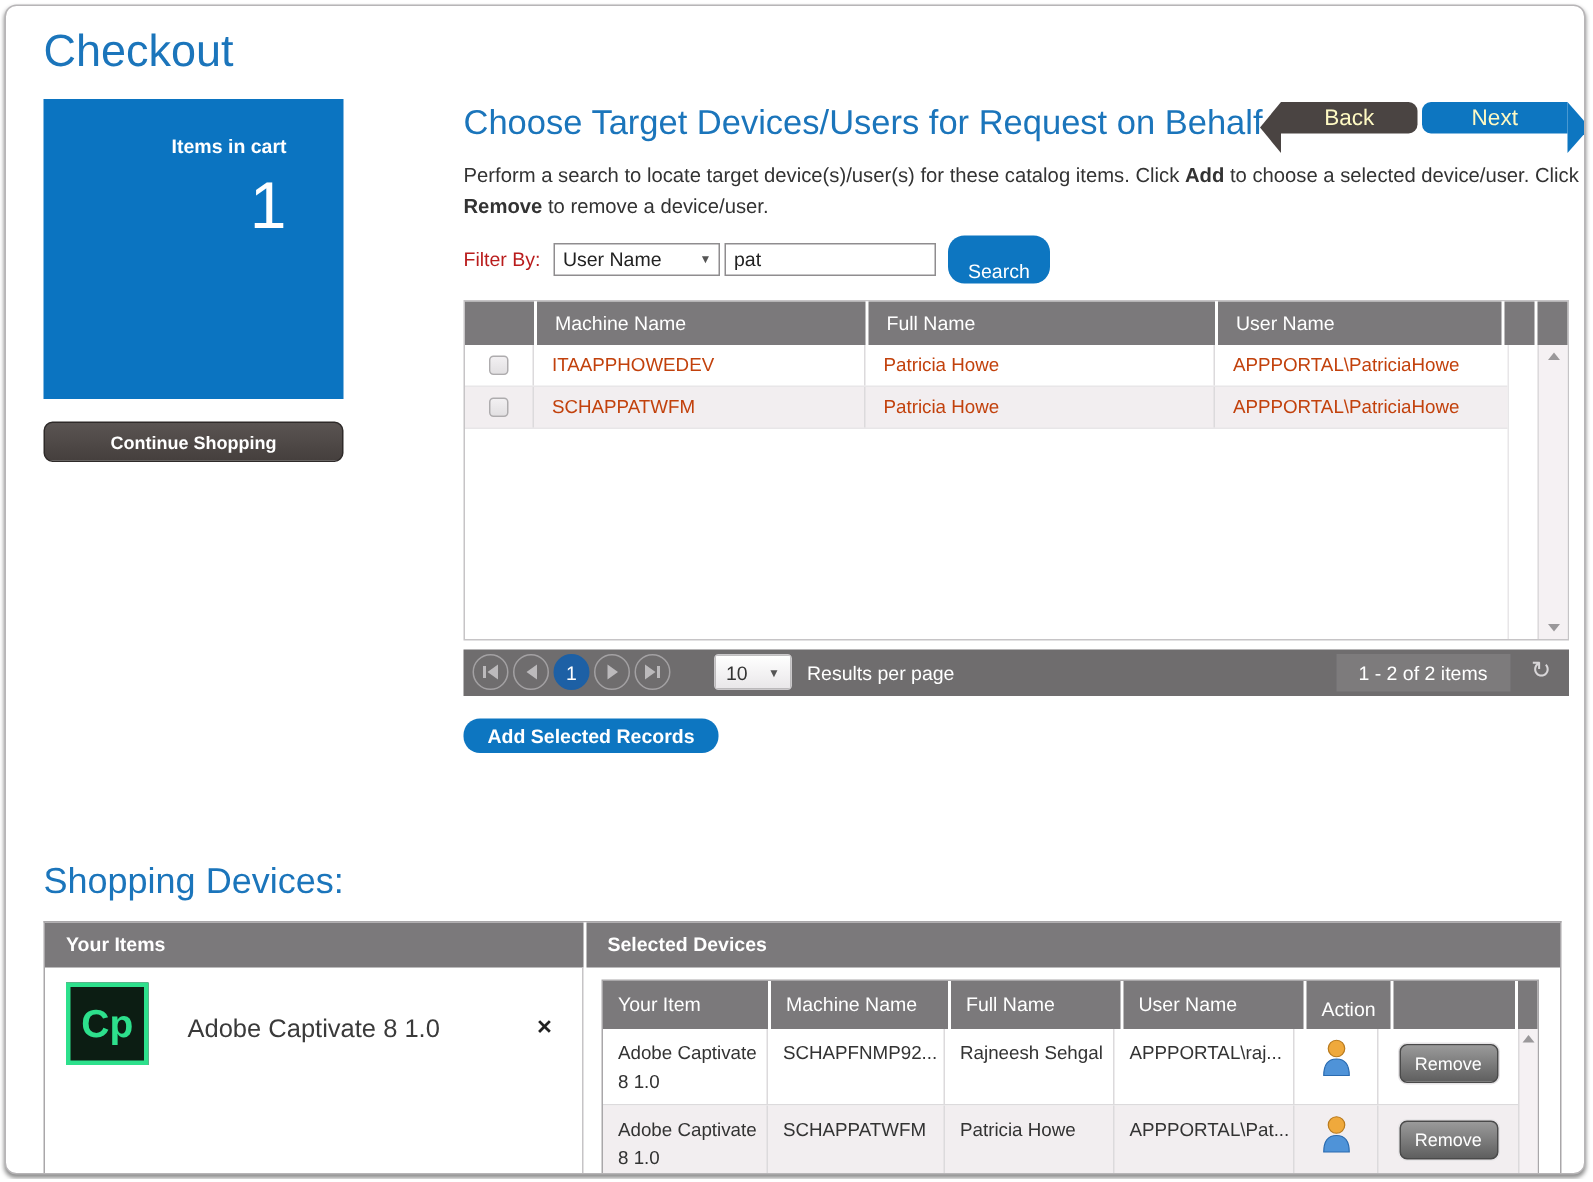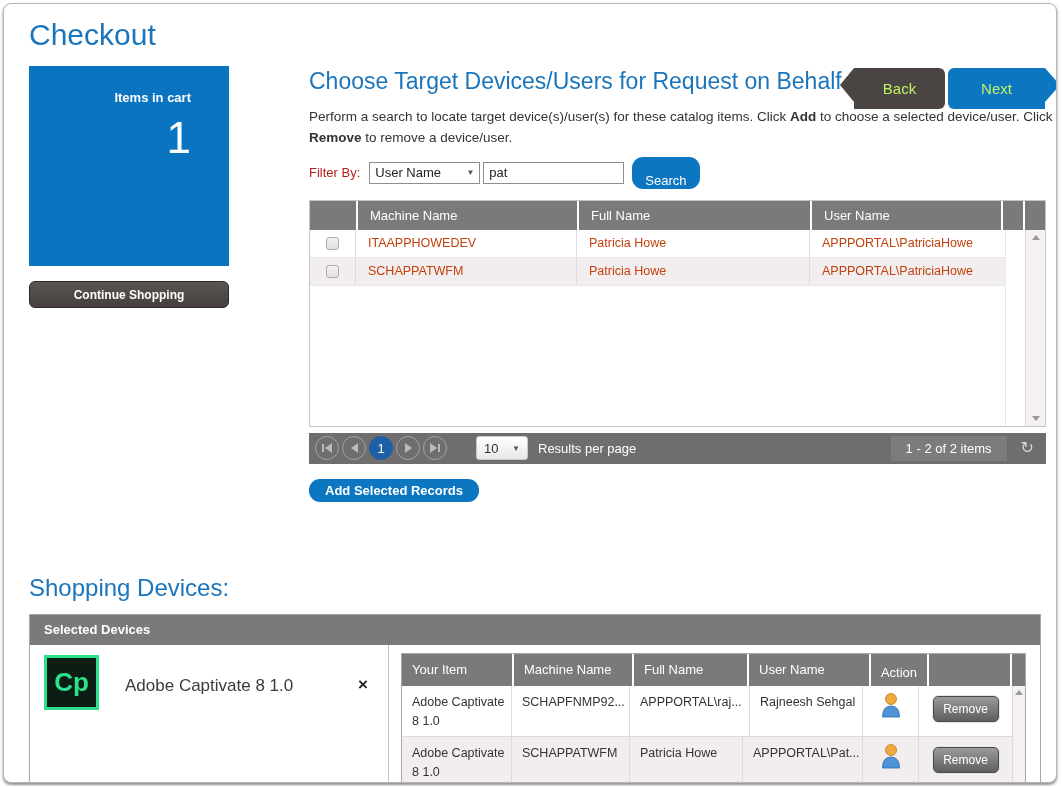--- a/index.html
+++ b/index.html
@@ -25,21 +25,21 @@
     background:linear-gradient(#5a5452,#453f3d); color:#fff; font-weight:bold; font-size:12px;
     border:1px solid #2e2a29; border-radius:6px; cursor:pointer;
     font-family:inherit;
   }
 
   .right-col { flex:1; margin-left:80px; padding-right:16px; }
 
   .heading-row { position:relative; }
   h2.request-heading { color:#1b75bb; font-size:23px; font-weight:normal; line-height:1.35; width:540px; }
   .nav-buttons { position:absolute; top:2px; right:-6px; display:flex; gap:3px; }
-  .arrow-btn { position:relative; height:41px; color:#bef264; font-size:15px; display:flex; align-items:center; justify-content:center; cursor:pointer; }
+  .arrow-btn { position:relative; height:21px; color:#fef9c3; font-size:15px; display:flex; align-items:center; justify-content:center; cursor:pointer; }
   .back-btn { width:91px; margin-left:14px; background:#4a4442; border-radius:0 6px 6px 0; }
   .back-btn::before { content:""; position:absolute; left:-14px; top:0;
     border-top:17.5px solid transparent; border-bottom:17.5px solid transparent; border-right:14px solid #4a4442; }
   .next-btn { width:97px; margin-right:15px; background:#0d76c1; border-radius:6px 0 0 6px; }
   .next-btn::after { content:""; position:absolute; right:-15px; top:0;
     border-top:17.5px solid transparent; border-bottom:17.5px solid transparent; border-left:15px solid #0d76c1; }
 
   .desc { font-size:13.5px; color:#333; line-height:1.55; margin-top:10px; width:745px; }
 
   .filter-row { display:flex; align-items:center; margin-top:8px; font-size:13px; }
@@ -236,20 +236,21 @@
 
       <button class="add-btn">Add Selected Records</button>
 
     </div>
   </div>
 
   <h2 class="selected-heading">Shopping Devices:</h2>
 
   <div class="bottom-panel">
     <div class="panel-headers">
+      <div class="ph-cell ph-left">Your Items</div>
       <div class="ph-cell ph-right">Selected Devices</div>
     </div>
     <div class="panel-body">
 
       <div class="items-panel">
         <div class="item-row">
           <div class="cp-icon">Cp</div>
           <div class="item-name">Adobe Captivate 8 1.0</div>
           <span class="item-close">×</span>
         </div>
@@ -264,22 +265,22 @@
             <div class="g2-hcell w-user">User Name</div>
             <div class="g2-hcell w-action">Action</div>
             <div class="g2-hcell w-btn"></div>
             <div class="g2-hcell" style="flex:0 0 13px; margin-right:0; padding-left:0;"></div>
           </div>
           <div class="g2-body">
             <div class="g2-rows">
               <div class="g2-row">
                 <div class="g2-cell w-item">Adobe Captivate 8 1.0</div>
                 <div class="g2-cell w-machine">SCHAPFNMP92...</div>
+                <div class="g2-cell w-full">Rajneesh Sehgal</div>
                 <div class="g2-cell w-user">APPPORTAL\raj...</div>
-                <div class="g2-cell w-full">Rajneesh Sehgal</div>
                 <div class="g2-cell w-action">
                   <svg width="22" height="26" viewBox="0 0 22 26">
                     <circle cx="11" cy="7" r="5.5" fill="#efa93c" stroke="#b97a1d" stroke-width="0.8"></circle>
                     <path d="M2.5 25 q0 -11 8.5 -11 q8.5 0 8.5 11 z" fill="#4f93d8" stroke="#2a6bb0" stroke-width="0.8"></path>
                   </svg>
                 </div>
                 <div class="g2-cell w-btn">
                   <button class="remove-btn">Remove</button>
                 </div>
               </div>

